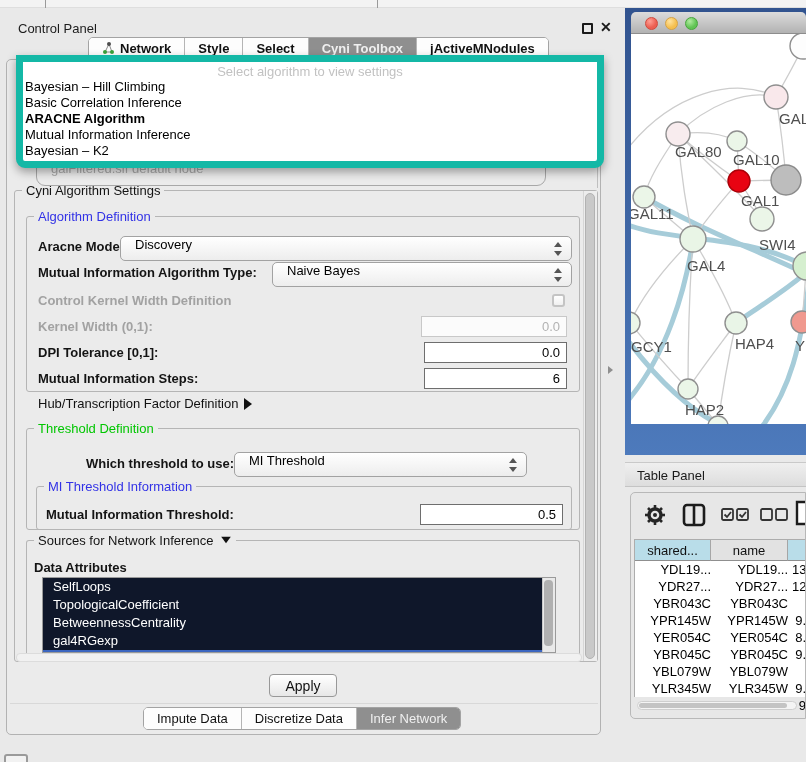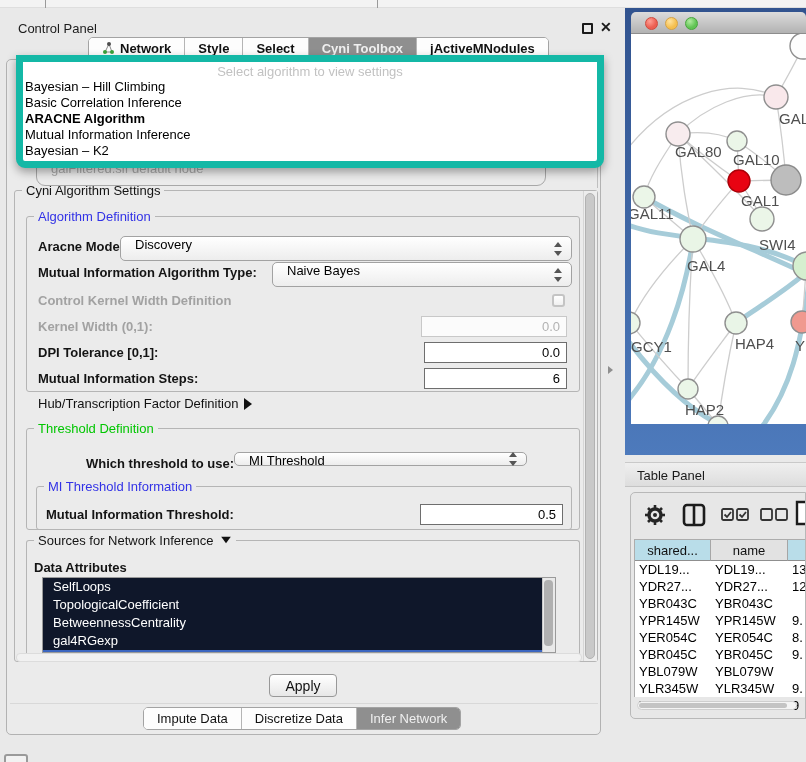--- a/index.html
+++ b/index.html
@@ -111,21 +111,21 @@
   .tp-bar span{position:absolute;left:12px;top:5px;font-size:13px;color:#1a1a1a;}
   .tp-win{left:630px;top:492px;width:176px;height:227px;background:#e7e7e7;
           border:1px solid #b8b8b8;border-radius:5px 0 0 5px;overflow:hidden;}
   .tp-toolbar{position:absolute;left:0;top:8px;width:176px;height:32px;}
   .tb-icon{position:absolute;top:2px;}
   .tp-table{position:absolute;left:3px;top:46px;width:173px;height:158px;background:#fff;border:1px solid #adadad;border-bottom:none;}
   .tp-head{display:grid;grid-template-columns:76px 77px 1fr;height:21px;}
   .tp-head .th{font-size:13px;display:flex;align-items:center;justify-content:center;
                border-right:1px solid #a6a6a6;border-bottom:1px solid #8f8f8f;background:#e2e2e2;color:#111;}
   .tp-head .th.hl{background:#b9dde9;}
-  .tp-rows .tr{display:grid;grid-template-columns:76px 77px 1fr;height:17px;}
+  .tp-rows .tr{display:grid;grid-template-columns:76px 77px 1fr;height:17px;text-align:right;}
   .tp-rows .td{font-size:13px;line-height:17px;padding-left:4px;color:#000;white-space:nowrap;overflow:hidden;}
   .tp-hscroll{position:absolute;left:6px;bottom:8px;width:160px;height:9px;background:#f4f4f4;
               border:1px solid #cfcfcf;border-radius:5px;}
   .tp-hthumb{position:absolute;left:1px;top:1px;width:148px;height:5px;background:#c4c4c4;border-radius:3px;}
 
   .bl-icon{left:4px;top:754px;width:24px;height:20px;border:2px solid #9a9a9a;border-radius:3px;background:#f2f2f2;}
 </style>
 </head>
 <body>
 
@@ -222,21 +222,21 @@
   <div class="tfield" style="left:424px;top:368px;width:143px;height:21px;">6</div>
 
   <span class="abs" style="left:38px;top:396px;font-size:13px;color:#111;">
     <span>Hub/Transcription Factor Definition</span><span class="tri-right"></span>
   </span>
 
   <div class="abs group" style="left:26px;top:428px;width:554px;height:102px;"></div>
   <span class="gtitle t-green" style="left:34px;top:421px;">Threshold Definition</span>
 
   <span class="lbl" style="left:86px;top:456px;">Which threshold to use:</span>
-  <div class="combo" style="left:234px;top:452px;width:293px;height:14px;">
+  <div class="combo" style="left:234px;top:452px;width:293px;height:25px;">
     <span>MI Threshold</span>
     <span class="spin"></span>
   </div>
 
   <div class="abs group" style="left:36px;top:486px;width:536px;height:44px;"></div>
   <span class="gtitle t-blue" style="left:44px;top:479px;">MI Threshold Information</span>
   <span class="lbl" style="left:46px;top:507px;">Mutual Information Threshold:</span>
   <div class="tfield" style="left:420px;top:504px;width:143px;height:21px;">0.5</div>
 
   <div class="abs group" style="left:26px;top:540px;width:554px;height:121px;border-bottom:none;"></div>

